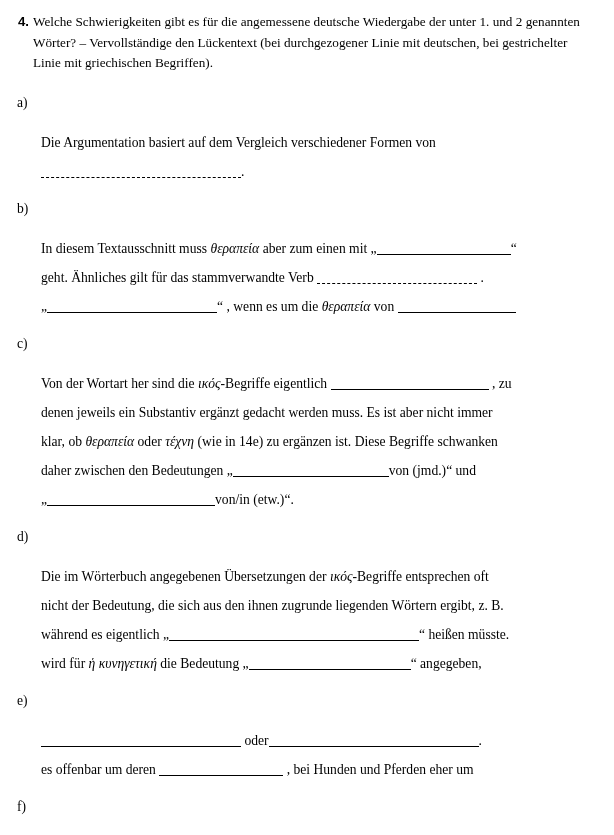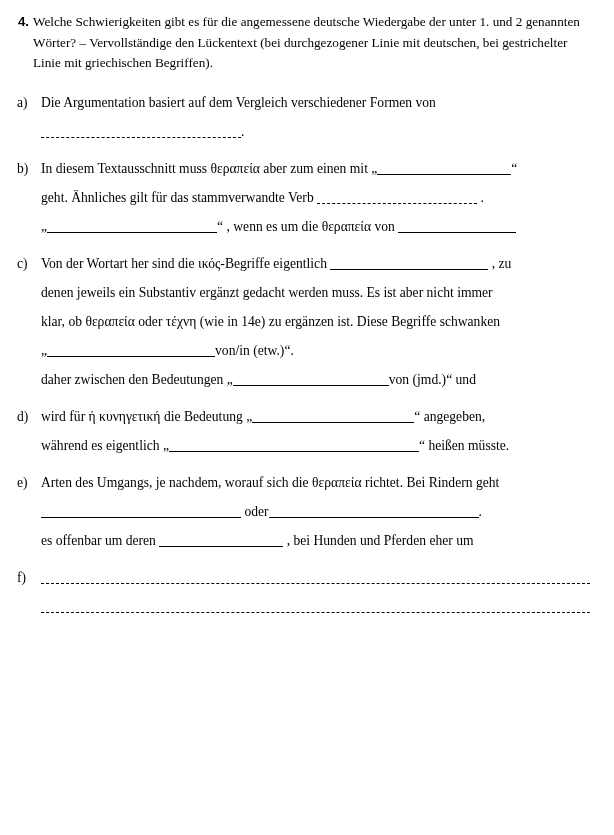--- a/index.html
+++ b/index.html
@@ -61,20 +61,21 @@
   .qitem .marker {
     width: 33px;
     flex: 0 0 33px;
     box-sizing: border-box;
     padding-left: 9px;
     text-align: left;
   }
   .qbody {
     flex: 1 1 auto;
     padding-right: 6px;
+    margin-top: 40px;
   }
   .qline {
     white-space: nowrap;
     height: 29px;
     line-height: 29px;
     overflow: visible;
   }
 
   
   .gap-a { height: 14px; }
@@ -88,20 +89,21 @@
     height: 12px;
   }
   .blank-dashed {
     display: inline-block;
     border-bottom: 1.6px dashed #000;
     vertical-align: -2px;
     height: 12px;
   }
   .greek {
     font-family: "Liberation Serif", "DejaVu Serif", serif;
+    font-style: italic;
   }
 </style>
 </head>
 <body>
 
 <div class="page">
 
   <div class="heading-item">
     <div class="heading-marker">4.</div>
     <div class="heading-text">Welche Schwierigkeiten gibt es für die angemessene deutsche Wiedergabe der unter 1. und 2 genannten Wörter? – Vervollständige den Lückentext (bei durchgezogener Linie mit deutschen, bei gestrichelter Linie mit griechischen Begriffen).</div>
@@ -125,37 +127,38 @@
           <div class="qline"><span>„</span><span class="blank-solid" style="width: 170px;"></span><span>“ , wenn es um die </span><span class="greek">θεραπεία</span><span> von </span><span class="blank-solid" style="width: 118px;"></span></div>
         </div>
       </div>
       <div class="gap"></div>
       <div class="qitem">
         <div class="marker">c)</div>
         <div class="qbody">
           <div class="qline"><span>Von der Wortart her sind die </span><span class="greek">ικός</span><span>-Begriffe eigentlich </span><span class="blank-solid" style="width: 158px;"></span><span> , zu</span></div>
           <div class="qline"><span>denen jeweils ein Substantiv ergänzt gedacht werden muss. Es ist aber nicht immer</span></div>
           <div class="qline"><span>klar, ob </span><span class="greek">θεραπεία</span><span> oder </span><span class="greek">τέχνη</span><span> (wie in 14e) zu ergänzen ist. Diese Begriffe schwanken</span></div>
+          <div class="qline"><span>daher zwischen den Bedeutungen „</span><span class="blank-solid" style="width: 156px;"></span><span>von (jmd.)“ und</span></div>
           <div class="qline"><span>„</span><span class="blank-solid" style="width: 168px;"></span><span>von/in (etw.)“.</span></div>
-          <div class="qline"><span>daher zwischen den Bedeutungen „</span><span class="blank-solid" style="width: 156px;"></span><span>von (jmd.)“ und</span></div>
         </div>
       </div>
       <div class="gap"></div>
       <div class="qitem">
         <div class="marker">d)</div>
         <div class="qbody">
+          <div class="qline"><span>Die im Wörterbuch angegebenen Übersetzungen der </span><span class="greek">ικός</span><span>-Begriffe entsprechen oft</span></div>
+          <div class="qline"><span>nicht der Bedeutung, die sich aus den ihnen zugrunde liegenden Wörtern ergibt, z. B.</span></div>
+          <div class="qline"><span>während es eigentlich „</span><span class="blank-solid" style="width: 250px;"></span><span>“ heißen müsste.</span></div>
           <div class="qline"><span>wird für </span><span class="greek">ἡ κυνηγετική</span><span> die Bedeutung „</span><span class="blank-solid" style="width: 162px;"></span><span>“ angegeben,</span></div>
-          <div class="qline"><span>während es eigentlich „</span><span class="blank-solid" style="width: 250px;"></span><span>“ heißen müsste.</span></div>
         </div>
       </div>
       <div class="gap"></div>
       <div class="qitem">
         <div class="marker">e)</div>
         <div class="qbody">
-          <div class="qline"><span>Arten des Umgangs, je nachdem, worauf sich die </span><span class="greek">θεραπεία</span><span> richtet. Bei Rindern geht</span></div>
           <div class="qline"><span class="blank-solid" style="width: 200px;"></span><span> oder</span><span class="blank-solid" style="width: 210px;"></span><span>.</span></div>
           <div class="qline"><span>es offenbar um deren </span><span class="blank-solid" style="width: 124px;"></span><span> , bei Hunden und Pferden eher um</span></div>
         </div>
       </div>
       <div class="gap"></div>
       <div class="qitem">
         <div class="marker">f)</div>
         <div class="qbody">
           <div class="qline"><span class="blank-dashed" style="width: 100%;"></span></div>
           <div class="qline"><span class="blank-dashed" style="width: 100%;"></span><span></span></div>

